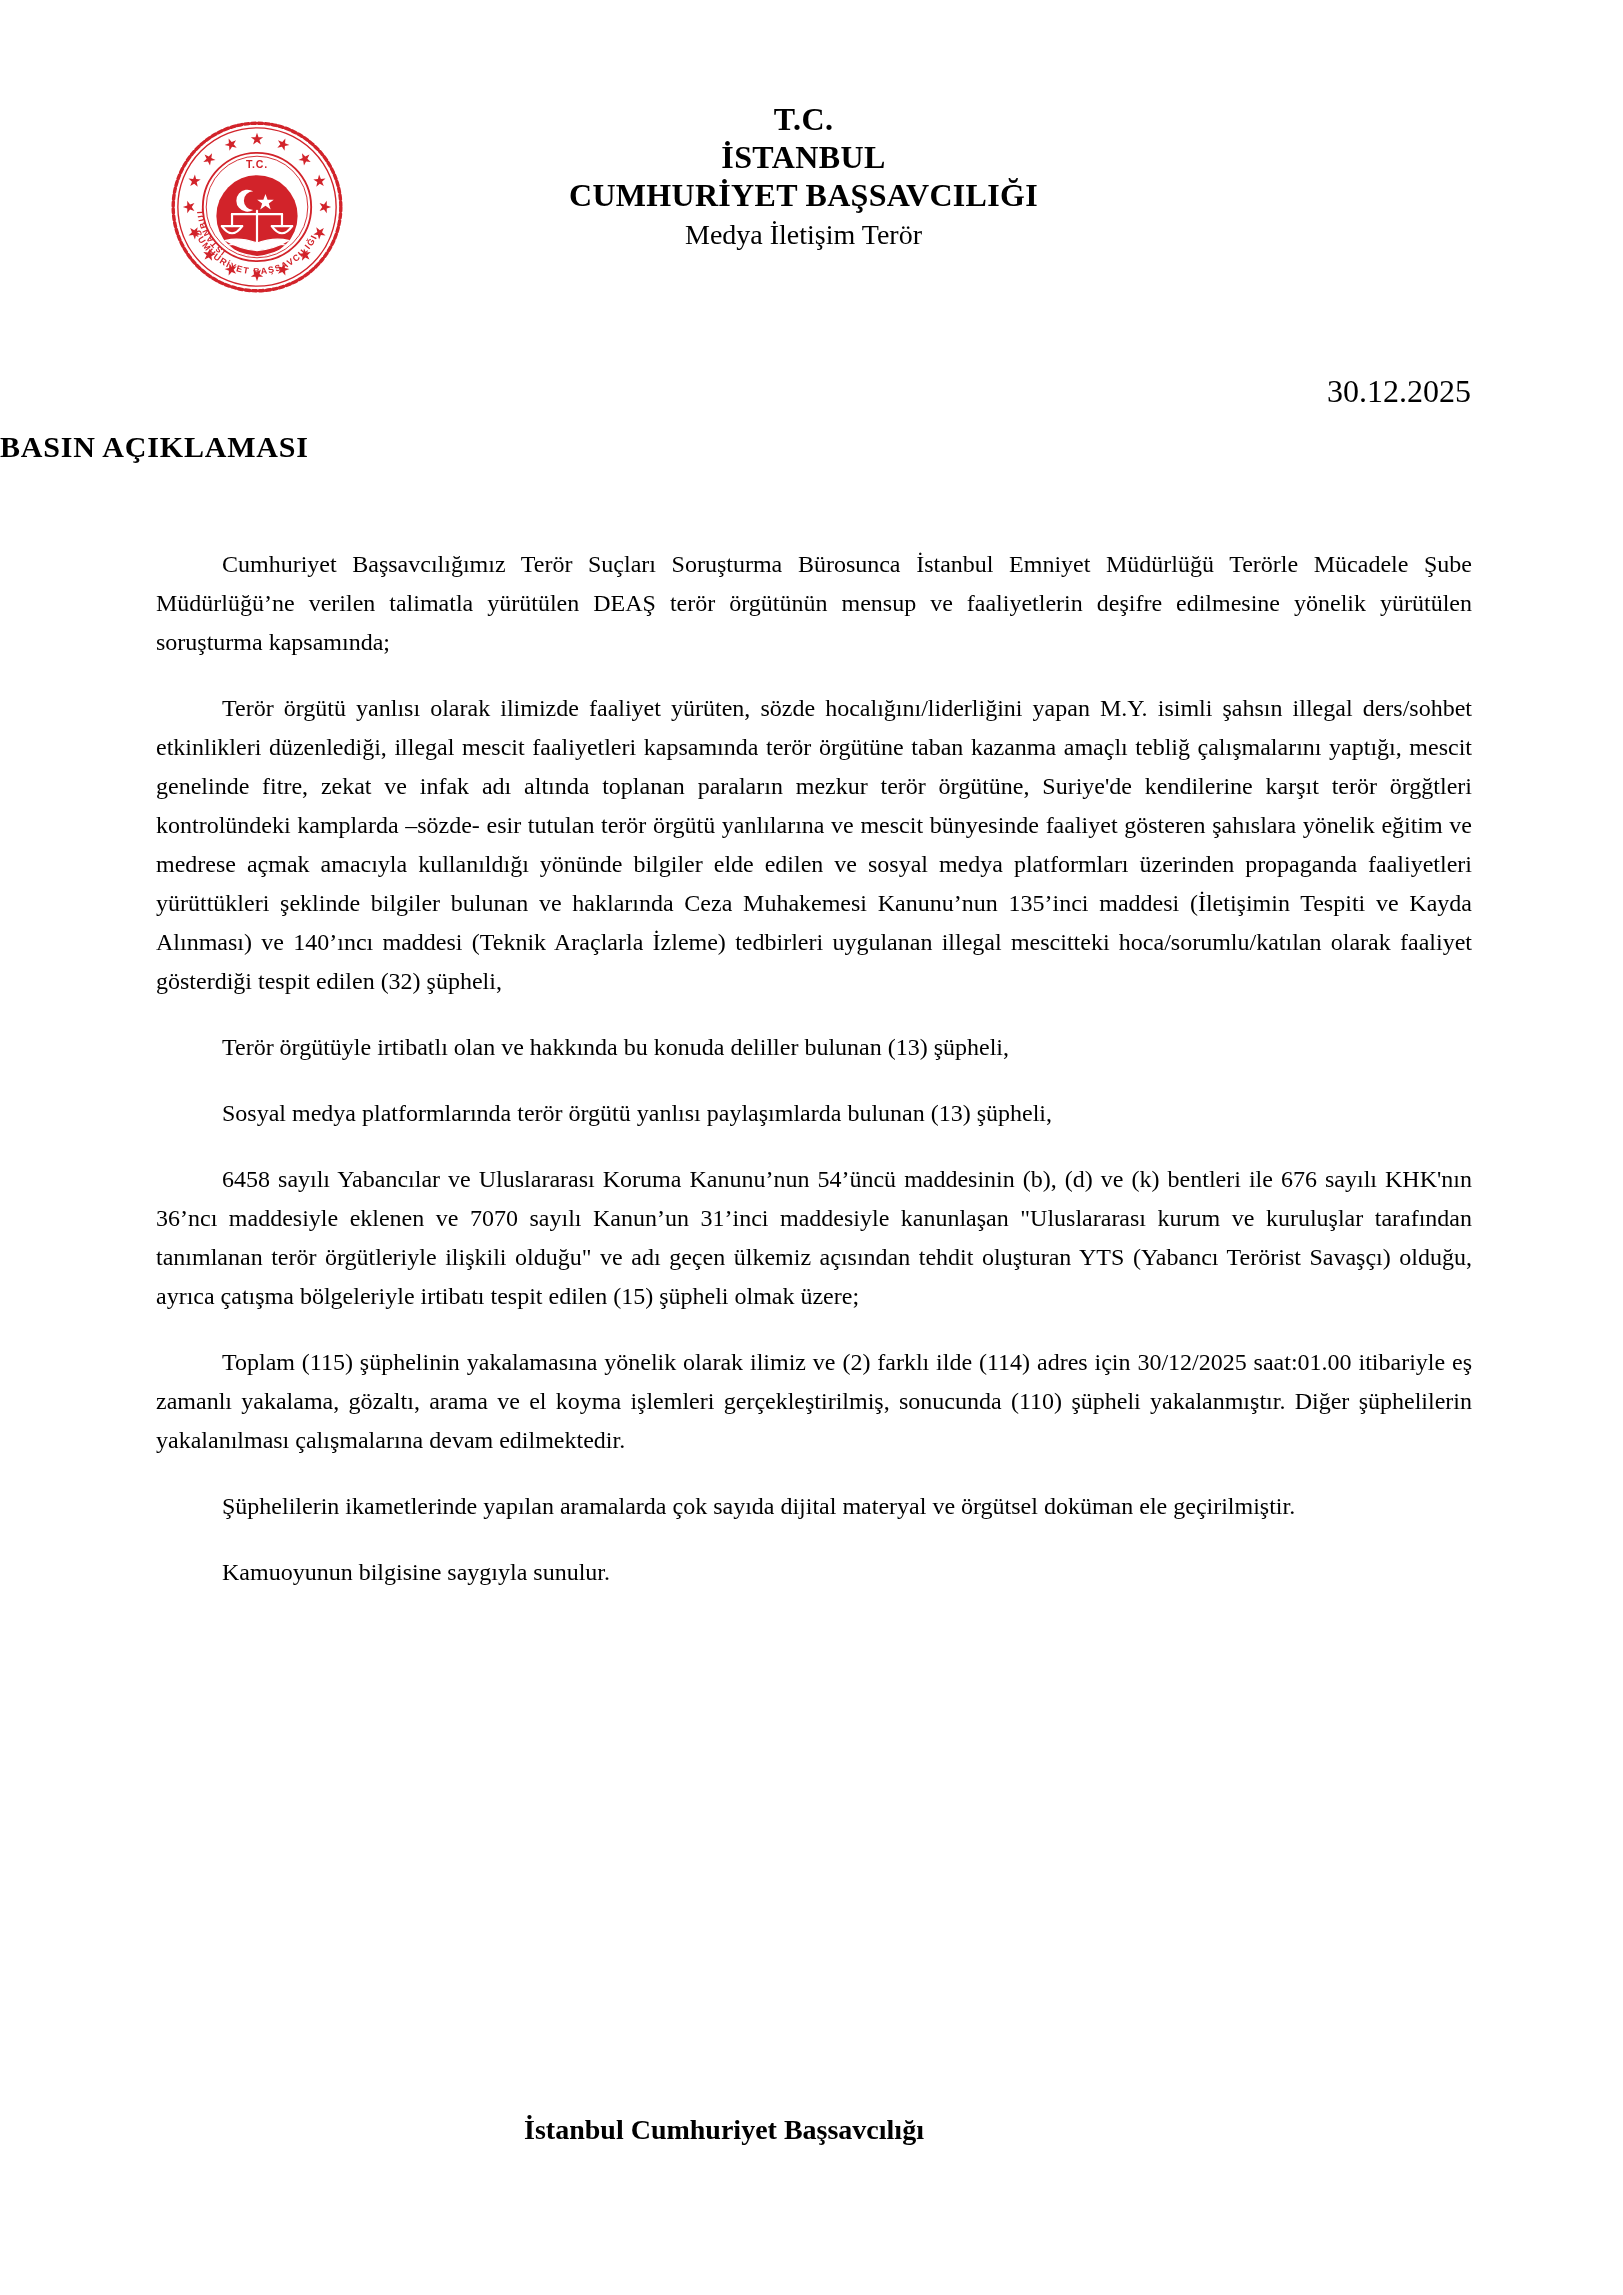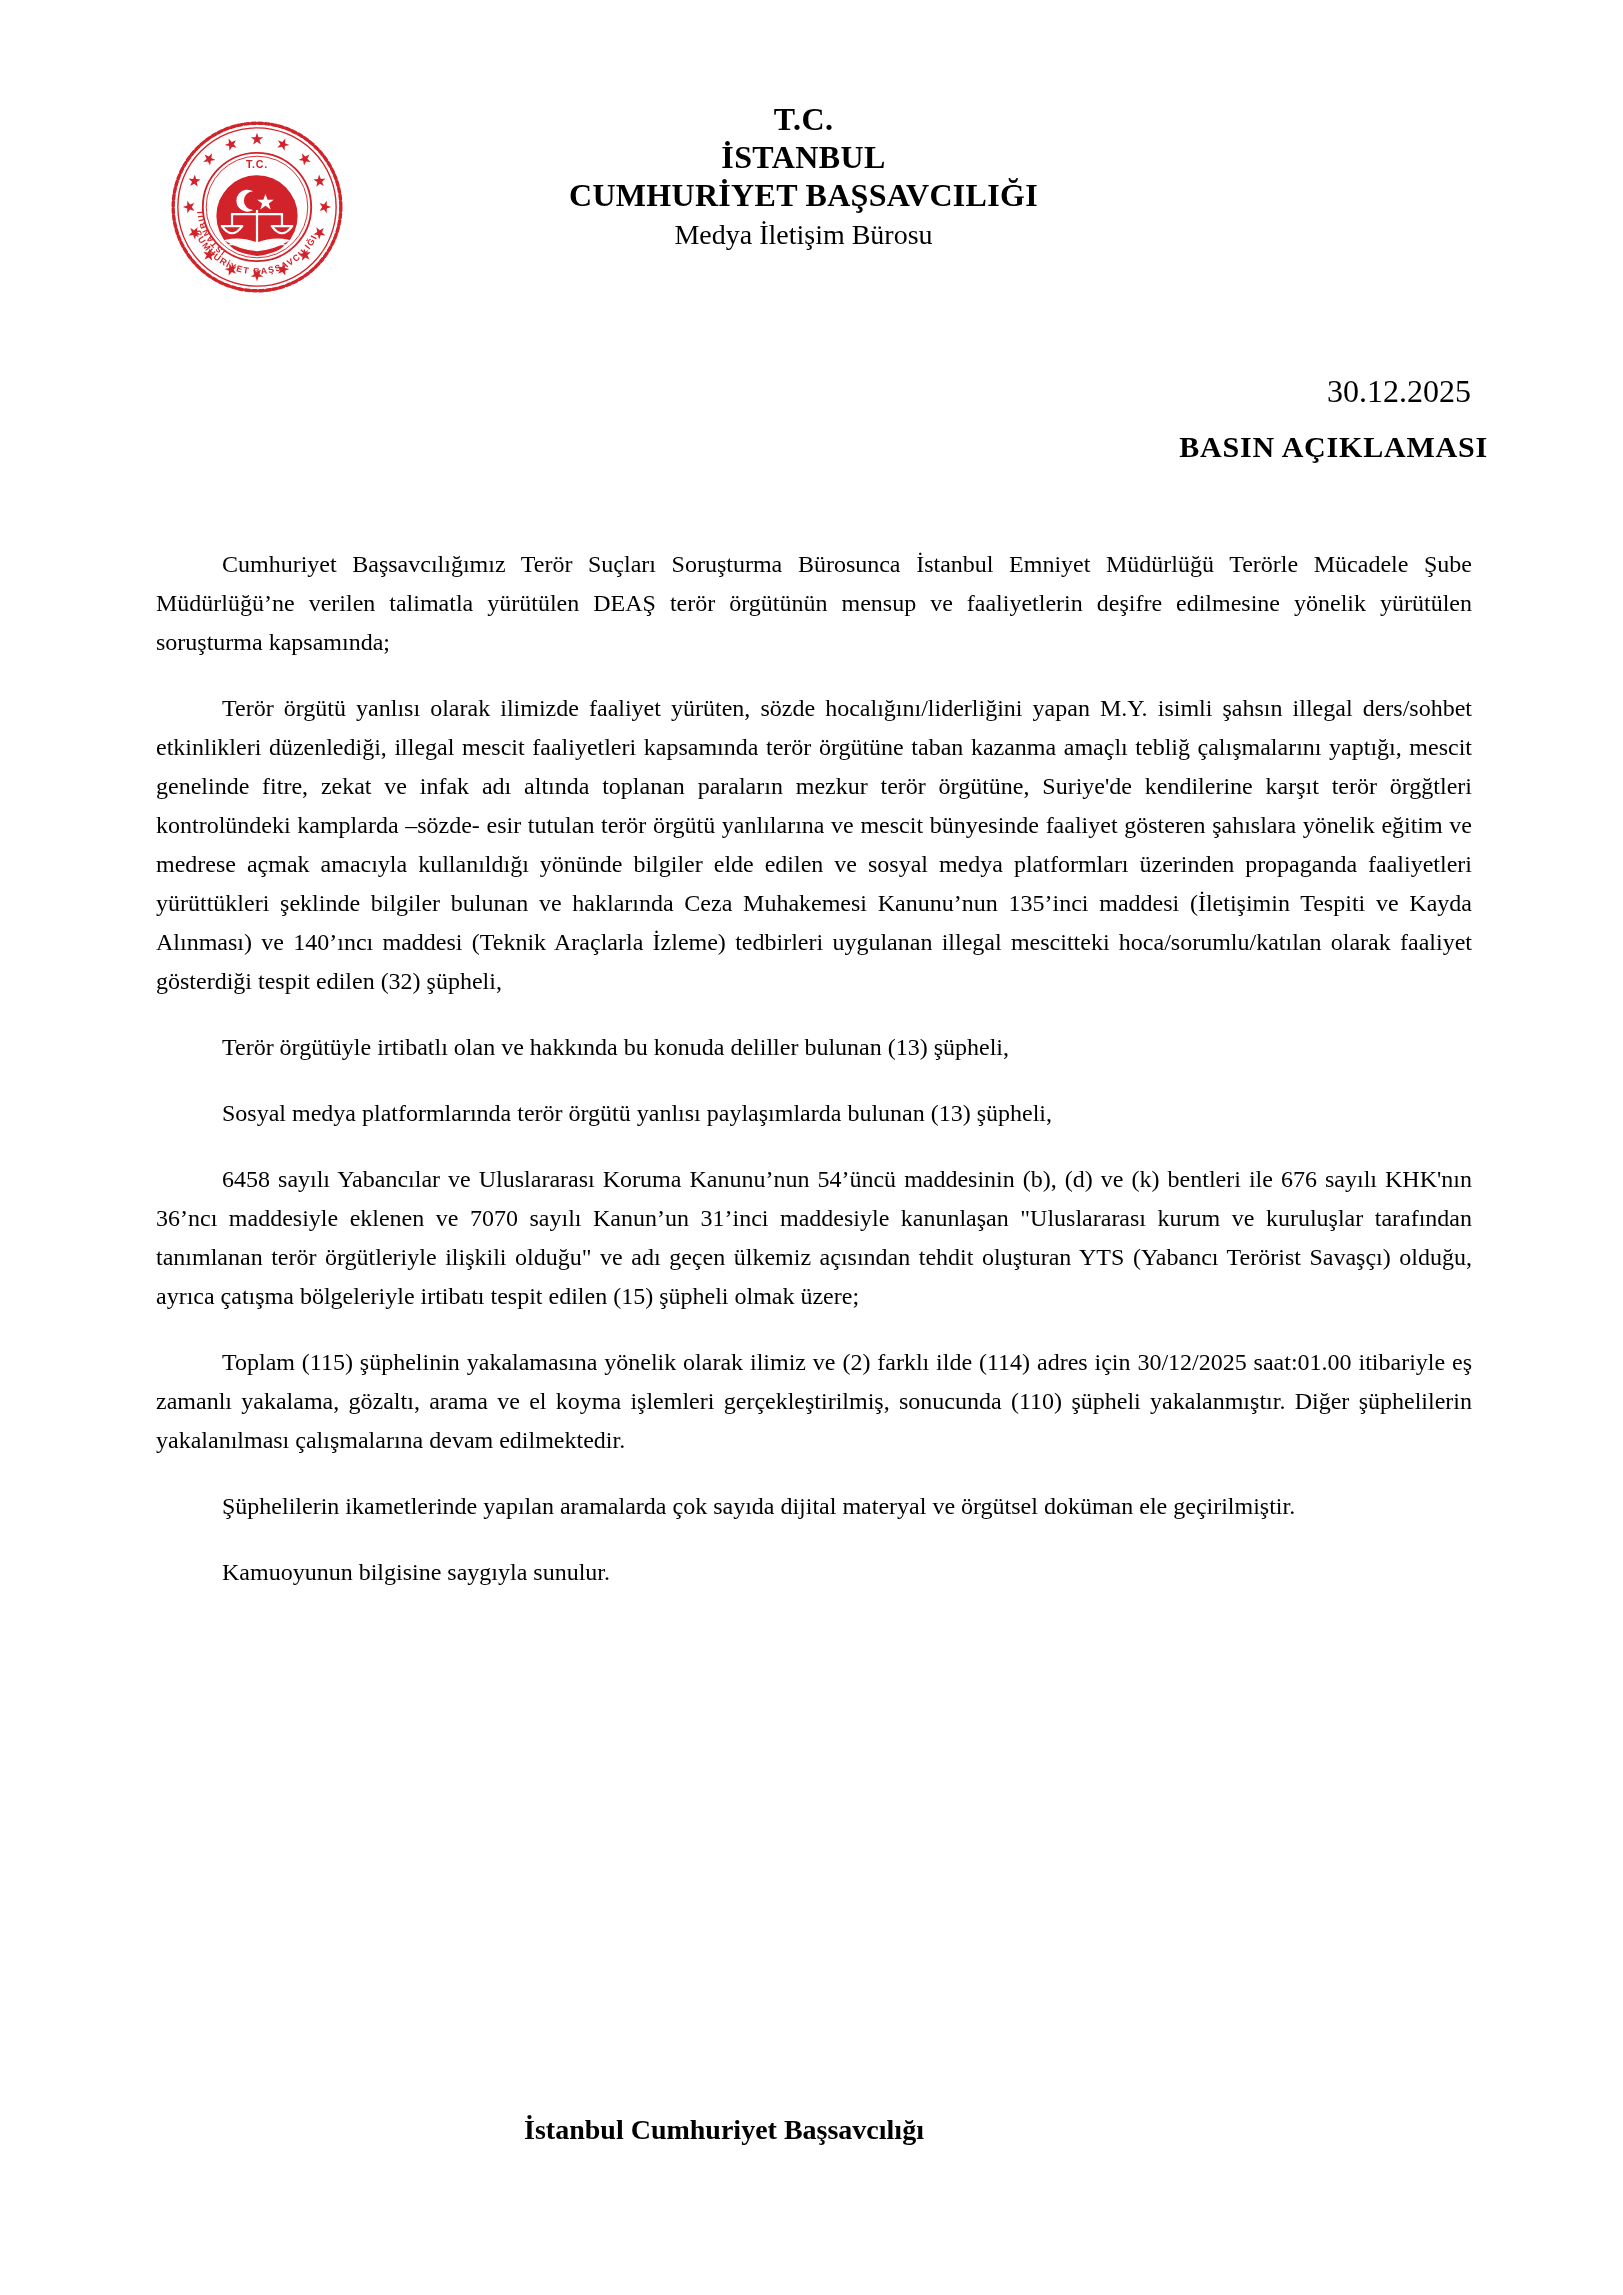--- a/index.html
+++ b/index.html
@@ -84,21 +84,21 @@
     font-size: 32px;
     line-height: 1.2;
   }
 
   
   .doc-title {
     position: absolute;
     top: 430px;
     left: 0;
     width: 1623px;
-    text-align: right;
+    text-align: left;
     font-size: 30px;
     font-weight: bold;
     letter-spacing: 0.8px;
     padding-right: 135px;
     box-sizing: border-box;
   }
 
   
   .body-text {
     position: absolute;
@@ -233,21 +233,21 @@
           <path d="M107.5,150 q-20,-7 -37,-3 q16,10 37,12 q21,-2 37,-12 q-17,-4 -37,3 Z"></path>
           <path d="M107.5,156 q-20,-7 -37,-3 q16,11 37,13 q21,-2 37,-13 q-17,-4 -37,3 Z" fill="none"></path>
         </g>
       </svg>
     </div>
 
     <div class="header-titles">
       <div class="hdr-line1">T.C.</div>
       <div class="hdr-line2">İSTANBUL</div>
       <div class="hdr-line3">CUMHURİYET BAŞSAVCILIĞI</div>
-      <div class="hdr-line4">Medya İletişim Bürosu</div>
+      <div class="hdr-line4">Medya İletişim Terör</div>
     </div>
   </div>
 
   <div class="date-line">30.12.2025</div>
 
   <div class="doc-title">BASIN AÇIKLAMASI</div>
 
   <div class="body-text">
     <p>Cumhuriyet Başsavcılığımız Terör Suçları Soruşturma Bürosunca İstanbul Emniyet Müdürlüğü Terörle Mücadele Şube Müdürlüğü’ne verilen talimatla yürütülen DEAŞ terör örgütünün mensup ve faaliyetlerin deşifre edilmesine yönelik yürütülen soruşturma kapsamında;</p>
     <p>Terör örgütü yanlısı olarak ilimizde faaliyet yürüten, sözde hocalığını/liderliğini yapan M.Y. isimli şahsın illegal ders/sohbet etkinlikleri düzenlediği, illegal mescit faaliyetleri kapsamında terör örgütüne taban kazanma amaçlı tebliğ çalışmalarını yaptığı, mescit genelinde fitre, zekat ve infak adı altında toplanan paraların mezkur terör örgütüne, Suriye'de kendilerine karşıt terör örgğtleri kontrolündeki kamplarda –sözde- esir tutulan terör örgütü yanlılarına ve mescit bünyesinde faaliyet gösteren şahıslara yönelik eğitim ve medrese açmak amacıyla kullanıldığı yönünde bilgiler elde edilen ve sosyal medya platformları üzerinden propaganda faaliyetleri yürüttükleri şeklinde bilgiler bulunan ve haklarında Ceza Muhakemesi Kanunu’nun 135’inci maddesi (İletişimin Tespiti ve Kayda Alınması) ve 140’ıncı maddesi (Teknik Araçlarla İzleme) tedbirleri uygulanan illegal mescitteki hoca/sorumlu/katılan olarak faaliyet gösterdiği tespit edilen (32) şüpheli,</p>

